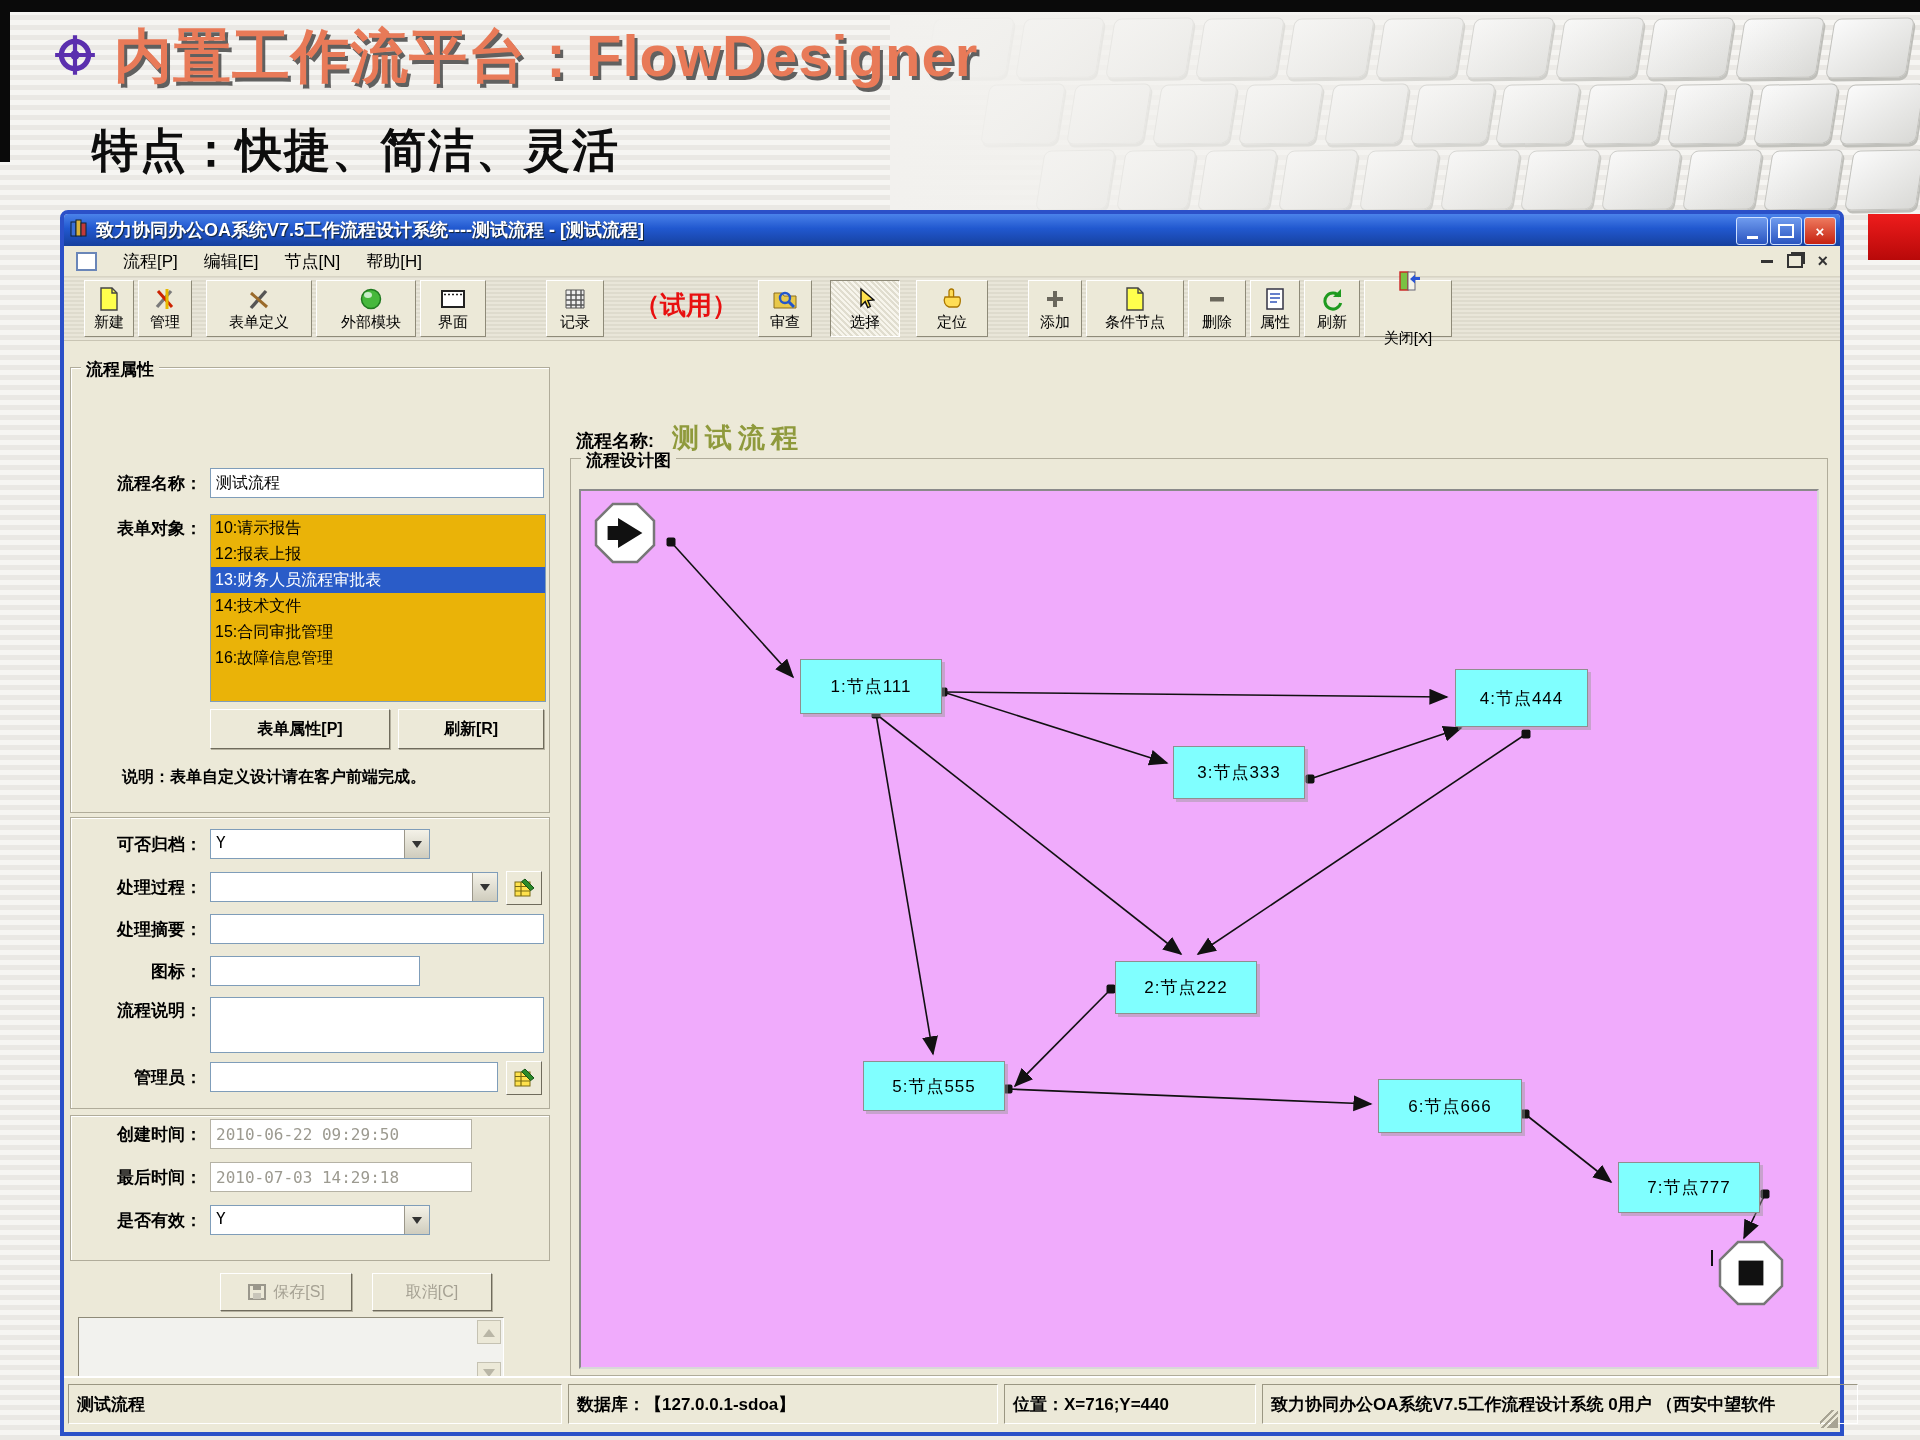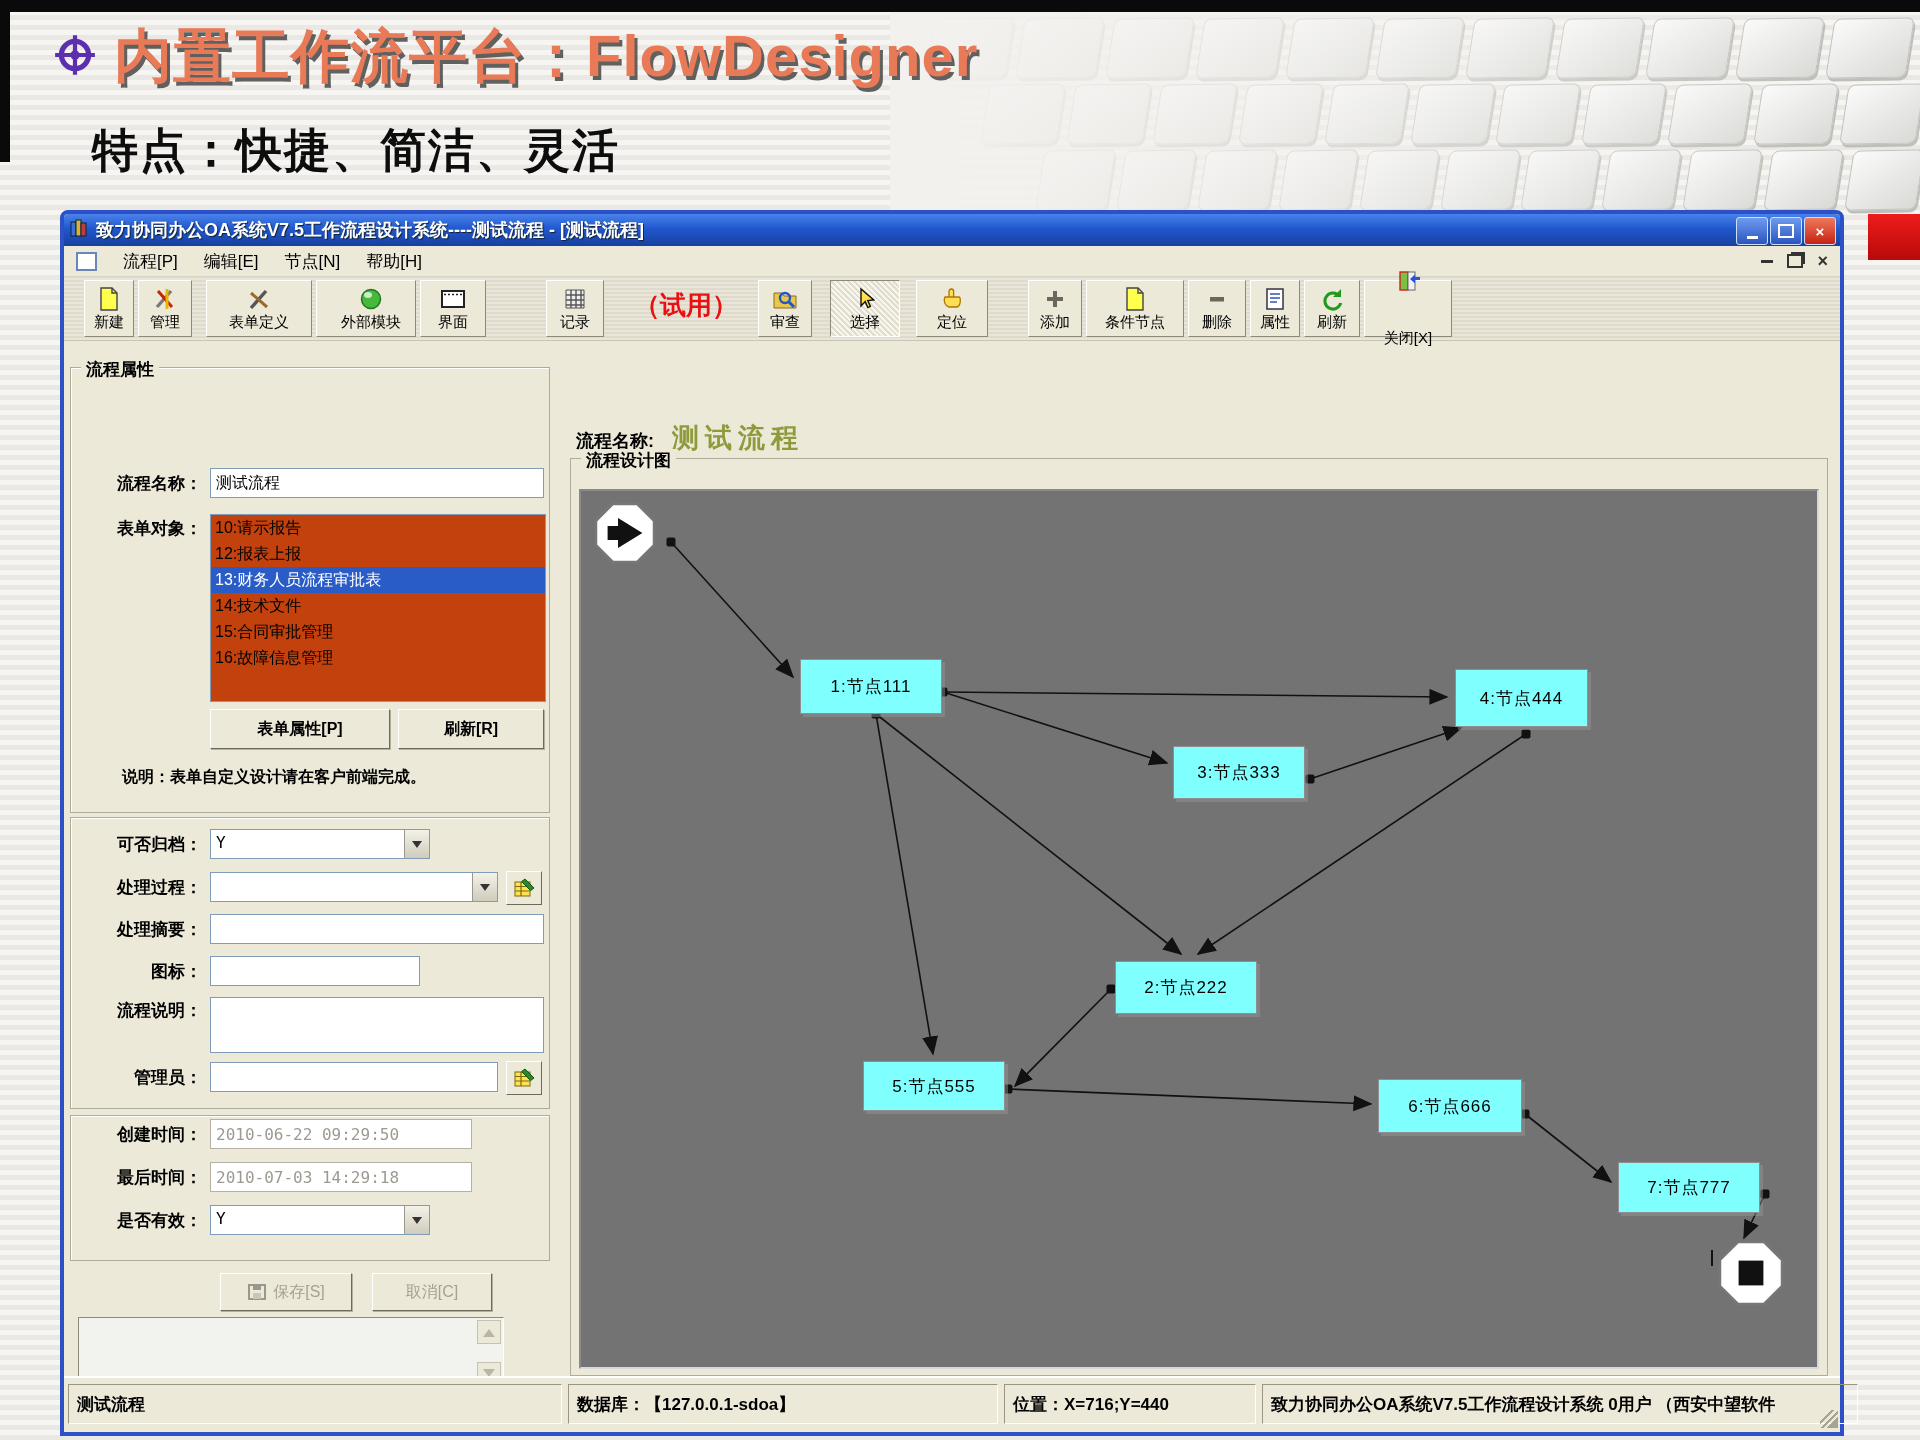--- a/index.html
+++ b/index.html
@@ -60,42 +60,42 @@
   .legend{position:absolute;top:-10px;left:10px;background:#ece9d8;padding:0 5px;font-size:17px;font-weight:700;}
   .flabel{position:absolute;font-size:17px;font-weight:700;white-space:nowrap;text-align:right;width:116px;left:20px;}
   .tinput{position:absolute;height:30px;border:1px solid #7f9db9;background:#fff;font-size:16px;padding:2px 5px;box-sizing:border-box;
     font-family:"Liberation Sans","DejaVu Sans",sans-serif;}
   .tinput.dis{color:#9c9a90;border-color:#b5b2a5;}
   .combo{position:absolute;height:30px;border:1px solid #7f9db9;background:#fff;display:flex;box-sizing:border-box;}
   .combo .val{flex:1;font-size:16px;padding:3px 5px;font-family:"DejaVu Sans Mono",monospace;}
   .combo .arrow{width:24px;background:linear-gradient(180deg,#f4f2e8,#cfccbd);border-left:1px solid #9b978a;
     display:flex;align-items:center;justify-content:center;}
   .combo .arrow i{width:0;height:0;border:5px solid transparent;border-top:7px solid #333;margin-top:6px;}
-  .listbox{position:absolute;border:1px solid #7f9db9;background:#c2410c;overflow:hidden;}
+  .listbox{position:absolute;border:1px solid #7f9db9;background:#eab308;overflow:hidden;}
   .listbox .li{height:26px;font-size:16px;padding:0 4px;line-height:26px;white-space:nowrap;}
   .listbox .li.sel{background:#2a5cc8;color:#fff;}
   .pbtn{position:absolute;background:#ece9d8;border:1px solid;border-color:#fff #6f6b5c #6f6b5c #fff;
     box-shadow:1px 1px 0 #b4b09e;font-size:16px;font-weight:700;display:flex;align-items:center;justify-content:center;gap:6px;box-sizing:border-box;}
   .pbtn.dis{color:#a5a193;font-weight:400;}
   .iconbtn{position:absolute;width:36px;height:34px;background:#ece9d8;border:1px solid;border-color:#fff #6f6b5c #6f6b5c #fff;
     display:flex;align-items:center;justify-content:center;}
   #note-line{position:absolute;left:56px;top:402px;font-size:16px;font-weight:700;white-space:nowrap;}
   #msgbox{position:absolute;left:12px;top:952px;width:424px;height:70px;background:#f2f2ee;
     border:1px solid;border-color:#8e8a78 #fff #fff #8e8a78;}
   #msgbox .sb{position:absolute;right:2px;width:22px;height:22px;background:#ece9d8;border:1px solid #c5c2b2;
     display:flex;align-items:center;justify-content:center;}
   #msgbox .sb.up{top:2px;} #msgbox .sb.dn{bottom:2px;}
   .tri-up{width:0;height:0;border:6px solid transparent;border-bottom:8px solid #b9b6a6;margin-top:-4px;}
   .tri-dn{width:0;height:0;border:6px solid transparent;border-top:8px solid #b9b6a6;margin-bottom:-4px;}
   
   #flow-header{position:absolute;left:512px;top:80px;display:flex;align-items:baseline;gap:18px;}
   #flow-header .lbl{font-size:18px;font-weight:700;}
   #flow-header .val{font-size:27px;color:#8f9a3c;letter-spacing:6px;font-weight:600;}
   #design-fieldset{position:absolute;left:506px;top:118px;right:12px;bottom:2px;border:1px solid #b0ac9a;box-sizing:border-box;}
-  #design-canvas{position:absolute;left:8px;top:30px;right:8px;bottom:6px;background:#737373;
+  #design-canvas{position:absolute;left:8px;top:30px;right:8px;bottom:6px;background:#f0abfc;
     border:2px solid #8a8a8a;border-right-color:#d8d8d8;border-bottom-color:#d8d8d8;overflow:hidden;}
   .flow-node{position:absolute;display:flex;align-items:center;justify-content:center;background:#80ffff;
     border:1px solid #8f8f8f;box-shadow:3px 3px 0 rgba(150,150,150,.45);font-size:17px;letter-spacing:1px;}
   
   #statusbar{position:absolute;left:0;bottom:0;right:0;height:54px;background:#ece9d8;border-top:2px solid #fff;}
   .sb-panel{position:absolute;top:6px;height:40px;border:1px solid;border-color:#9a9682 #ffffff #ffffff #9a9682;
     font-size:17px;font-weight:600;display:flex;align-items:center;padding:0 8px;white-space:nowrap;overflow:hidden;box-sizing:border-box;}
   .sb-panel:nth-of-type(1){left:4px;width:494px;}
   .sb-panel:nth-of-type(2){left:504px;width:430px;}
   .sb-panel:nth-of-type(3){left:940px;width:252px;}

